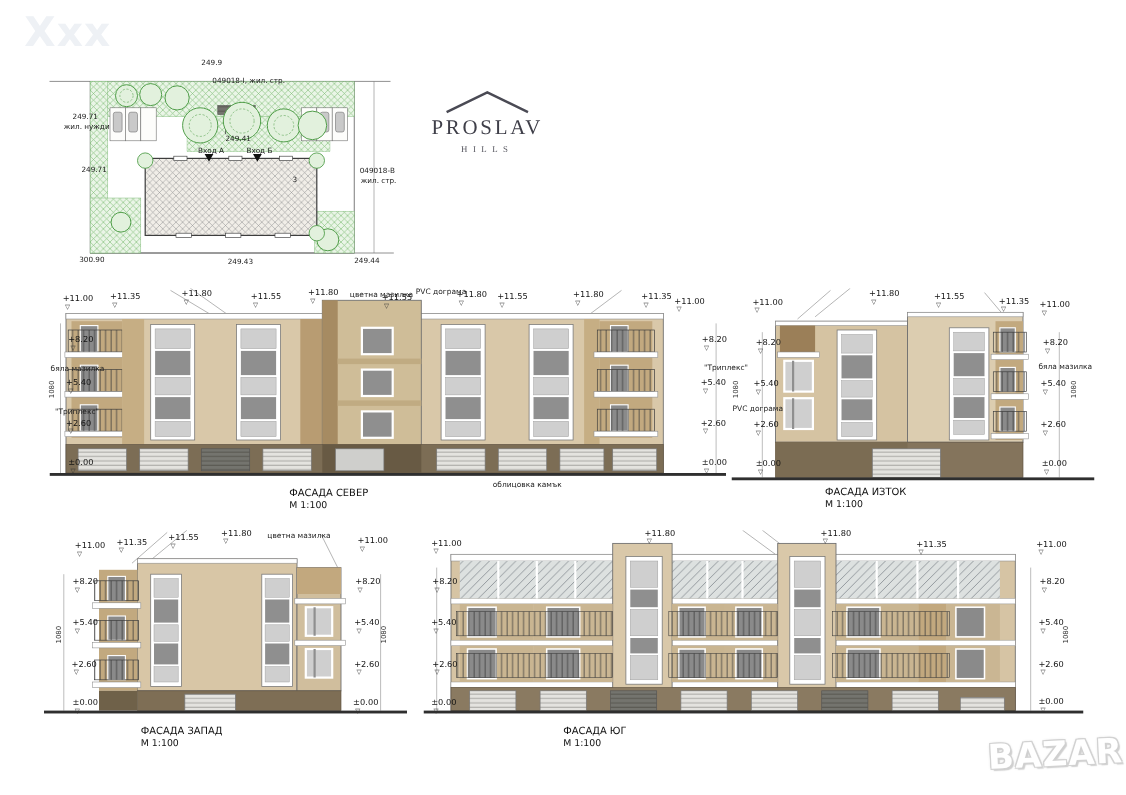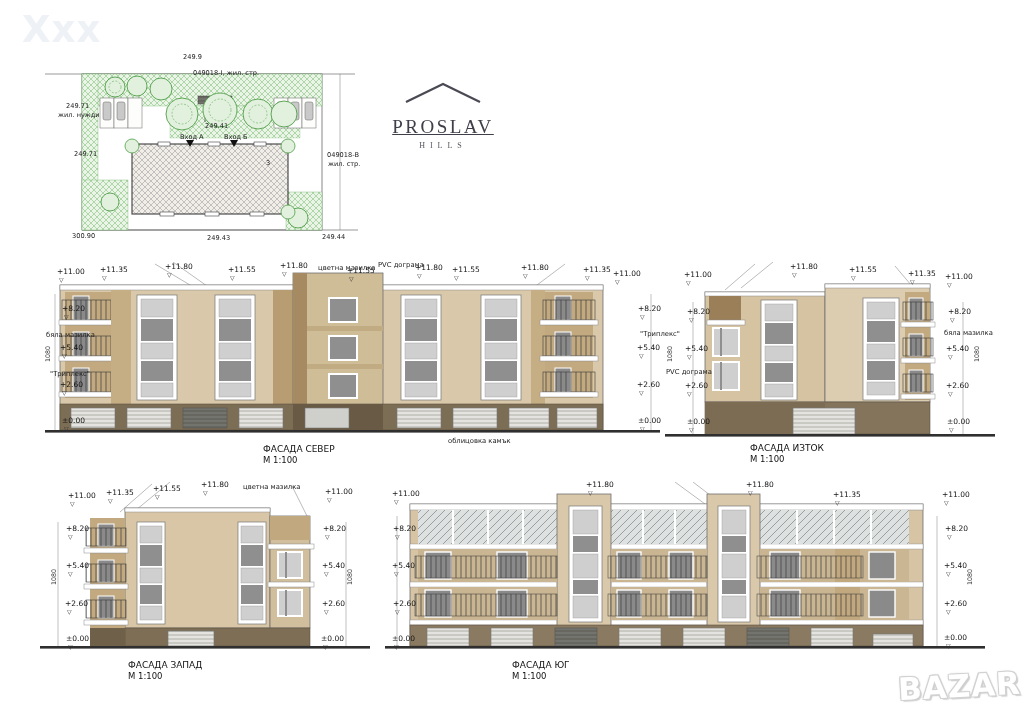--- a/index.html
+++ b/index.html
@@ -6,21 +6,21 @@
   #sheet{position:relative;width:1024px;height:723px;background:#ffffff;overflow:hidden;
          font-family:"DejaVu Sans",sans-serif;color:#1c1c1c;}
   .abs{position:absolute;}
   
   #wm-xxx{left:22px;top:8px;font-size:37px;font-weight:bold;color:#eef1f5;letter-spacing:1px;}
   #wm-bazar{left:898px;top:668px;font-size:31px;font-weight:800;color:#ffffff;transform:rotate(-3deg);
     letter-spacing:1px;text-shadow:-1px -1px 0 #d2d2d2,1px -1px 0 #d2d2d2,-1px 1px 0 #d2d2d2,
     2px 2px 1px #cfcfcf,0 0 3px #c9c9c9;font-family:"DejaVu Sans",sans-serif;}
   
   #logo-proslav{left:388px;top:80px;width:110px;text-align:center;color:#3f3f49;}
-  #logo-proslav .nm{font-family:"Liberation Serif","DejaVu Serif",serif;font-size:19px;letter-spacing:2.5px;margin-top:12px;text-decoration:underline;}
+  #logo-proslav .nm{font-family:"Liberation Serif","DejaVu Serif",serif;font-size:19px;letter-spacing:2.5px;margin-top:2px;}
   #logo-proslav .sub{font-family:"Liberation Serif","DejaVu Serif",serif;font-size:8px;letter-spacing:5px;color:#55555e;margin-top:3px;}
   #logo-jetstroy{left:820px;top:56px;width:110px;}
   #logo-jetstroy .nm{font-size:18px;font-weight:800;color:#2d3540;letter-spacing:-0.2px;margin-top:1px;white-space:nowrap;}
   
   .mark{position:absolute;font-size:7.5px;line-height:8px;white-space:nowrap;color:#141414;}
   .mark .tri{display:block;font-size:6px;line-height:5px;color:#333;margin-left:2px;margin-top:1px;}
   .mark.txt{font-size:6.8px;color:#222;}
   .mark.vdim{font-size:6.3px;color:#333;transform:rotate(-90deg);transform-origin:left top;}
   .plan-label{position:absolute;font-size:6.6px;line-height:7px;white-space:nowrap;color:#1a1a1a;}
   .caption{position:absolute;font-size:9px;line-height:11px;color:#111;}

